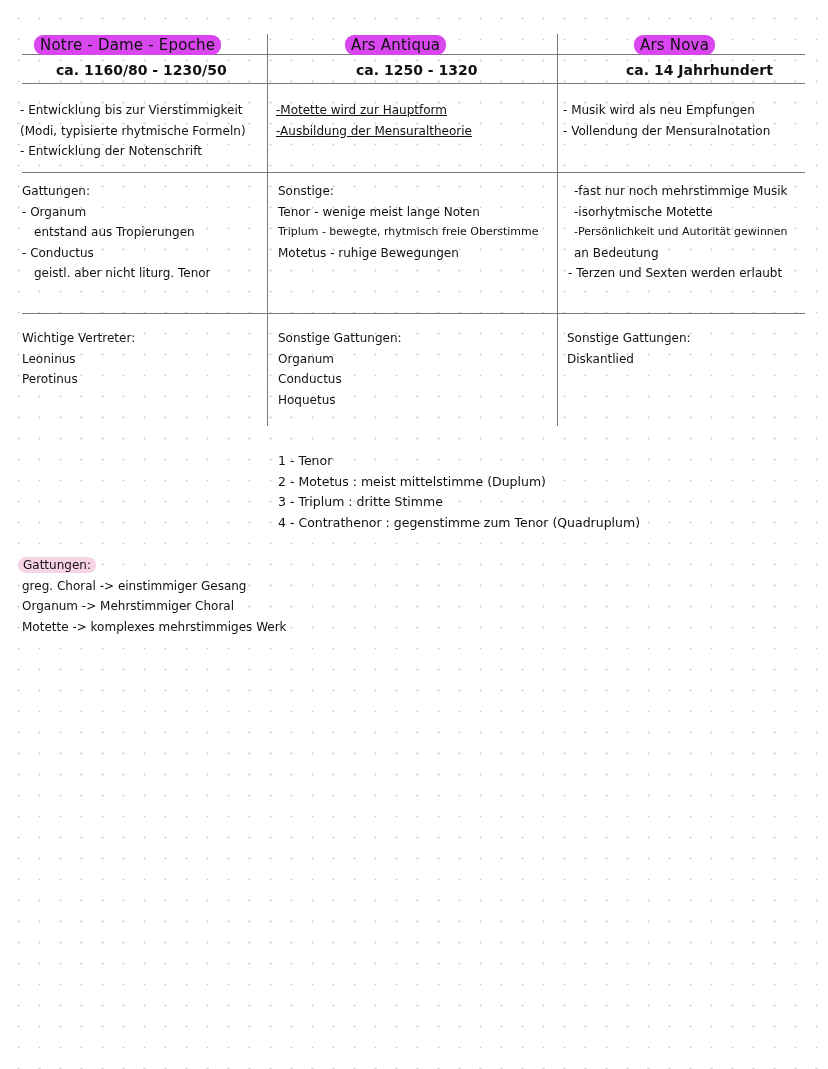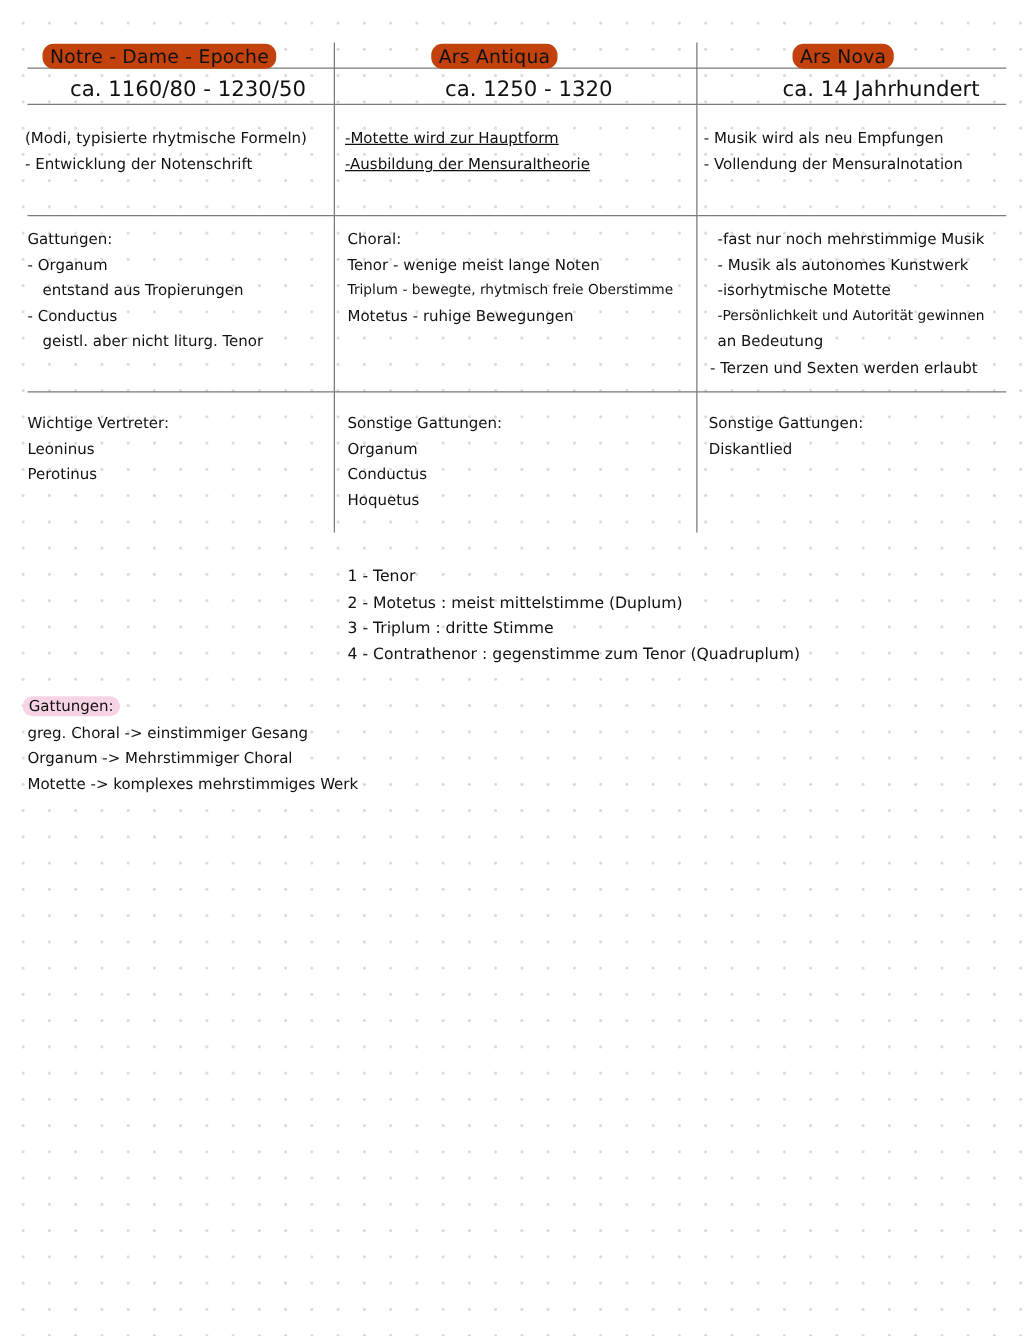--- a/index.html
+++ b/index.html
@@ -11,23 +11,23 @@
     background-position: 8px 8px;
     font-family: "DejaVu Sans", sans-serif;
     color:#111;
   }
   .hline { position:absolute; height:1px; background:#7a7a7a; }
   .vline { position:absolute; width:1px; background:#7a7a7a; }
   .title {
     position:absolute; font-size:15px; letter-spacing:0.2px; white-space:nowrap;
   }
   .title span.hl {
-    background:#c2410c; border-radius:9px; padding:1px 6px;
+    background:#d946ef; border-radius:9px; padding:1px 6px;
   }
-  .date { position:absolute; font-size:17px; white-space:nowrap; }
+  .date { position:absolute; font-size:14px; white-space:nowrap;font-weight:bold; }
   .cell { position:absolute; font-size:12px; line-height:20.5px; white-space:nowrap; }
   .cell .line { display:block; }
   .indent { padding-left:12px; }
   .bottom-list { position:absolute; font-size:12.5px; line-height:20.5px; white-space:nowrap; }
   .gattungen-title { background:#f7d3e6; border-radius:9px; padding:1px 5px; margin-left:-4px; }
 </style>
 </head>
 <body>
 
 <div class="hline" style="left:22px; top:54px; width:783px;"></div>
@@ -45,48 +45,48 @@
 </div>
 <div class="title" style="left:634px; top:36px;">
   <span class="hl">Ars Nova</span>
 </div>
 
 <div class="date" style="left:56px; top:62px;">ca. 1160/80 - 1230/50</div>
 <div class="date" style="left:356px; top:62px;">ca. 1250 - 1320</div>
 <div class="date" style="left:626px; top:62px;">ca. 14 Jahrhundert</div>
 
 <div class="cell" style="left:20px; top:100px;">
+  <span class="line">- Entwicklung bis zur Vierstimmigkeit</span>
   <span class="line">(Modi, typisierte rhytmische Formeln)</span>
   <span class="line">- Entwicklung der Notenschrift</span>
 </div>
 <div class="cell" style="left:276px; top:100px;text-decoration:underline;">
   <span class="line">-Motette wird zur Hauptform</span>
   <span class="line">-Ausbildung der Mensuraltheorie</span>
 </div>
 <div class="cell" style="left:563px; top:100px;">
   <span class="line">- Musik wird als neu Empfungen</span>
   <span class="line">- Vollendung der Mensuralnotation</span>
 </div>
 
 <div class="cell" style="left:22px; top:181px;">
   <span class="line">Gattungen:</span>
   <span class="line">- Organum</span>
   <span class="line indent">entstand aus Tropierungen</span>
   <span class="line">- Conductus</span>
   <span class="line indent">geistl. aber nicht liturg. Tenor</span>
 </div>
 <div class="cell" style="left:278px; top:181px;">
-  <span class="line">Choral:</span>
+  <span class="line">Sonstige:</span>
   <span class="line">Tenor - wenige meist lange Noten</span>
   <span class="line" style="font-size:11px;">Triplum - bewegte, rhytmisch freie Oberstimme</span>
   <span class="line">Motetus - ruhige Bewegungen</span>
 </div>
 <div class="cell" style="left:568px; top:181px;">
   <span class="line indent" style="padding-left:6px;">-fast nur noch mehrstimmige Musik</span>
-  <span class="line indent" style="padding-left:6px;">- Musik als autonomes Kunstwerk</span>
   <span class="line indent" style="padding-left:6px;">-isorhytmische Motette</span>
   <span class="line indent" style="padding-left:6px; font-size:11px;">-Persönlichkeit und Autorität gewinnen</span>
   <span class="line indent" style="padding-left:6px;">an Bedeutung</span>
   <span class="line">- Terzen und Sexten werden erlaubt</span>
 </div>
 
 <div class="cell" style="left:22px; top:328px;">
   <span class="line">Wichtige Vertreter:</span>
   <span class="line">Leoninus</span>
   <span class="line">Perotinus</span>

